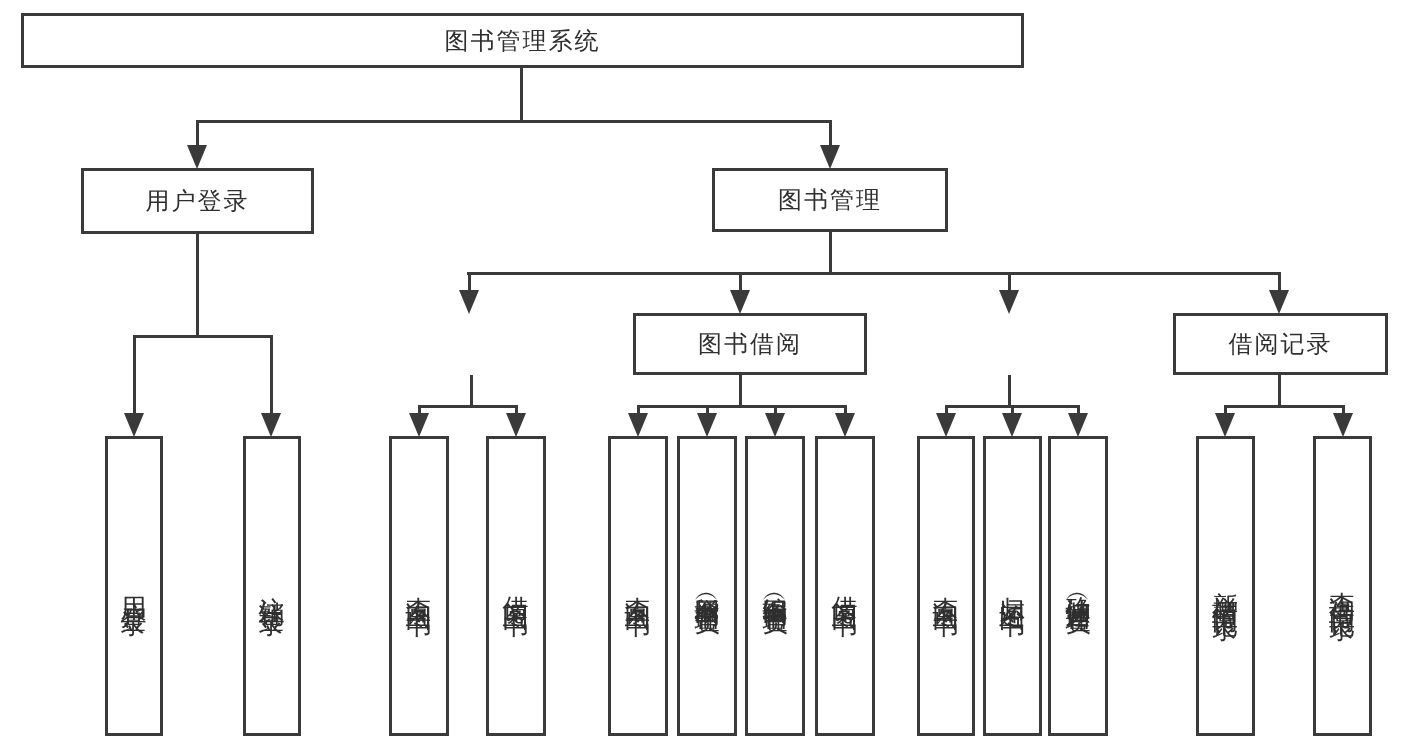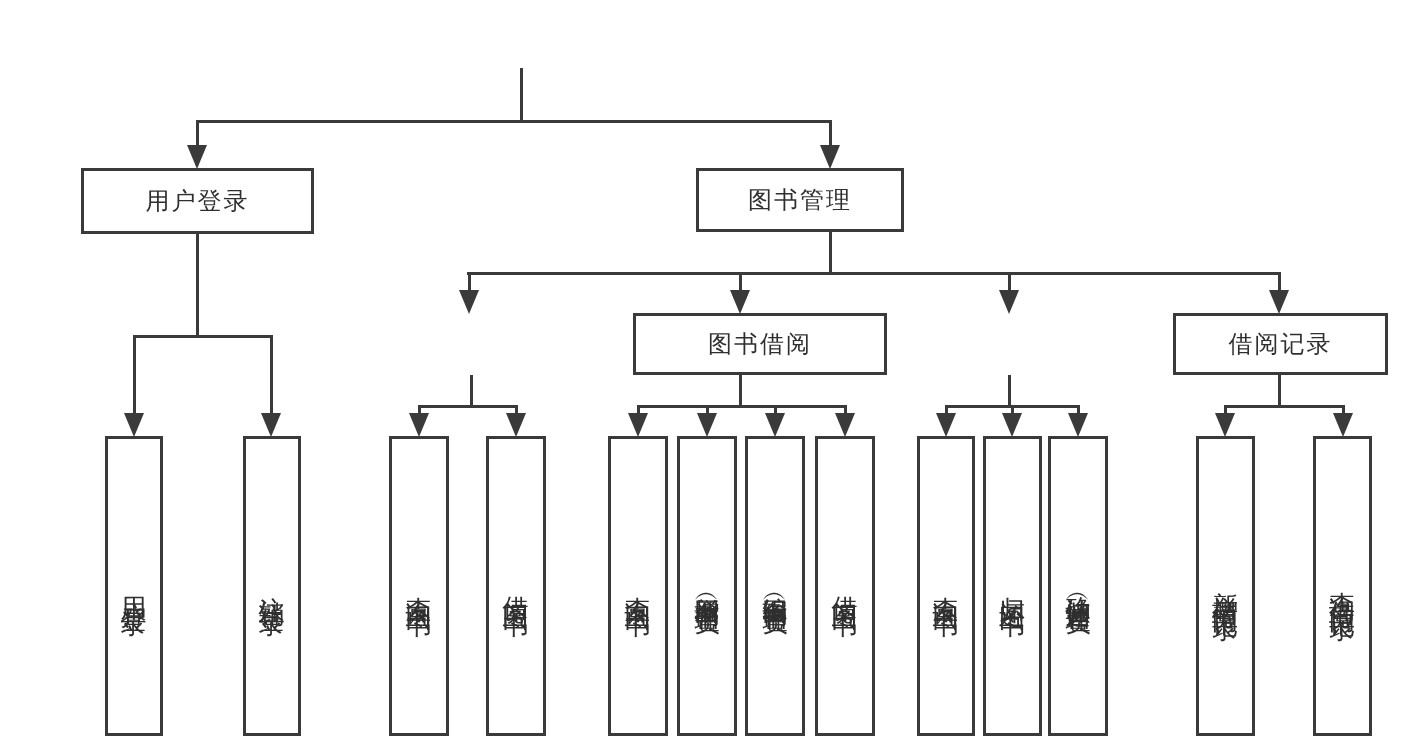--- a/index.html
+++ b/index.html
@@ -89,27 +89,28 @@
   <i class="ar" style="left:1002px;top:413px"></i>
   <i class="ar" style="left:1068px;top:413px"></i>
 
   <i class="vl" style="left:1278px;top:375px;height:33px"></i>
   <i class="hl" style="left:1224px;top:405px;width:121px"></i>
   <i class="vl" style="left:1224px;top:408px;height:6px"></i>
   <i class="vl" style="left:1342px;top:408px;height:6px"></i>
   <i class="ar" style="left:1215px;top:413px"></i>
   <i class="ar" style="left:1333px;top:413px"></i>
 
+  <div class="box" style="left:21px;top:13px;width:1003px;height:55px">图书管理系统</div>
 
   <div class="box" style="left:81px;top:168px;width:233px;height:66px">用户登录</div>
 
-  <div class="box" style="left:696px;top:168px;width:208px;height:64px">图书管理</div>
+  <div class="box" style="left:712px;top:168px;width:236px;height:64px">图书管理</div>
 
 
-  <div class="box" style="left:633px;top:313px;width:254px;height:62px">图书借阅</div>
+  <div class="box" style="left:633px;top:313px;width:234px;height:62px">图书借阅</div>
 
 
   <div class="box" style="left:1173px;top:313px;width:215px;height:62px">借阅记录</div>
 
   <div class="vbox" style="left:105px;width:58px">用户登录</div>
 
   <div class="vbox" style="left:243px;width:58px">注销登录</div>
 
   <div class="vbox" style="left:389px;width:60px">查询图书</div>
 

